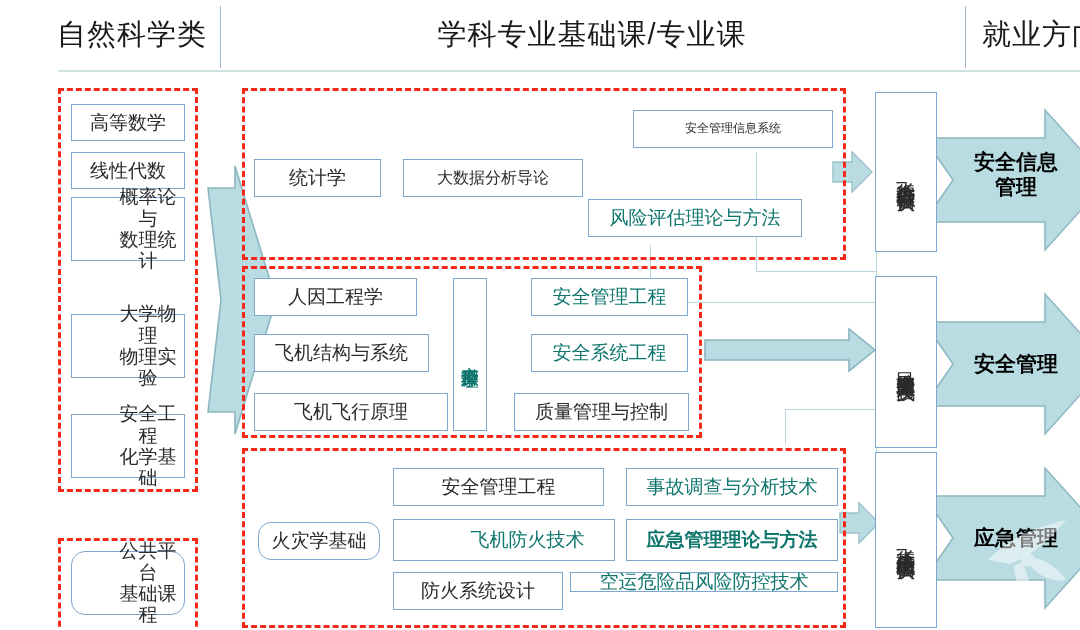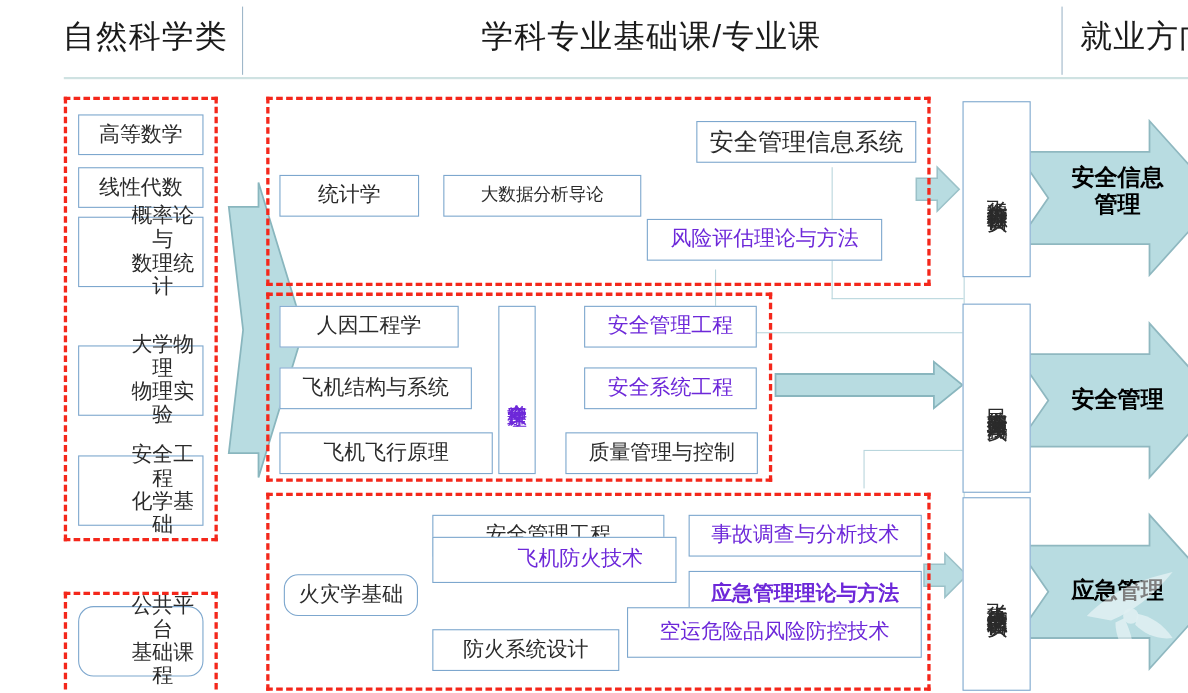--- a/index.html
+++ b/index.html
@@ -35,21 +35,21 @@
   
   .bx{
     position:absolute;box-sizing:border-box;
     border:1.4px solid #7da7ce;background:#ffffff;
     color:#2b2b2b;text-align:center;white-space:nowrap;
     font-family:"Liberation Serif","DejaVu Serif",serif;
     display:flex;align-items:center;justify-content:center;
     line-height:1.12;
   }
   .bx.two{white-space:normal;padding-left:40px;}
-  .bx.red{color:#6d28d9;}
+  .bx.red{color:#0f766e;}
   .bx.vert{
     writing-mode:vertical-rl;text-orientation:upright;
     white-space:nowrap;letter-spacing:1px;
   }
 
   
   .ln{position:absolute;background:#b9d6dd;}
   .lnv{width:1.4px;}
   .lnh{height:1.4px;}
 
@@ -113,40 +113,40 @@
   <div class="bx two" style="left:31px;top:414px;width:114px;height:64px;font-size:19px;white-space:pre-line;">安全工程
 化学基础</div>
 
   <div class="grp" style="left:18px;top:538px;width:140px;height:98px;"></div>
   <div class="bx two" style="left:31px;top:551px;width:114px;height:64px;font-size:19px;white-space:pre-line;border-radius:14px;">公共平台
 基础课程</div>
 
   <div class="grp" style="left:202px;top:88px;width:604px;height:172px;"></div>
   <div class="bx" style="left:214px;top:159px;width:127px;height:38px;font-size:19px;">统计学</div>
   <div class="bx" style="left:363px;top:159px;width:180px;height:38px;font-size:16px;">大数据分析导论</div>
-  <div class="bx" style="left:593px;top:110px;width:200px;height:38px;font-size:22px;font-family:Liberation Serif, serif;">安全管理信息系统</div>
+  <div class="bx" style="left:593px;top:110px;width:200px;height:38px;font-size:12px;font-family:Liberation Serif, serif;">安全管理信息系统</div>
   <div class="bx red" style="left:548px;top:199px;width:214px;height:38px;font-size:19px;">风险评估理论与方法</div>
 
   <div class="grp" style="left:202px;top:266px;width:460px;height:172px;"></div>
   <div class="bx" style="left:214px;top:278px;width:163px;height:38px;font-size:19px;">人因工程学</div>
   <div class="bx" style="left:214px;top:334px;width:175px;height:38px;font-size:19px;">飞机结构与系统</div>
   <div class="bx" style="left:214px;top:393px;width:194px;height:38px;font-size:19px;">飞机飞行原理</div>
   <div class="bx red vert" style="left:413px;top:278px;width:34px;height:153px;font-size:18px;">安全科学原理</div>
   <div class="bx red" style="left:491px;top:278px;width:157px;height:38px;font-size:19px;">安全管理工程</div>
   <div class="bx red" style="left:491px;top:334px;width:157px;height:38px;font-size:19px;">安全系统工程</div>
   <div class="bx" style="left:474px;top:393px;width:175px;height:38px;font-size:19px;">质量管理与控制</div>
 
   <div class="grp" style="left:202px;top:448px;width:604px;height:180px;"></div>
   <div class="bx" style="left:353px;top:468px;width:211px;height:38px;font-size:19px;">安全管理工程</div>
   <div class="bx red" style="left:586px;top:468px;width:212px;height:38px;font-size:19px;">事故调查与分析技术</div>
   <div class="bx" style="left:218px;top:522px;width:122px;height:38px;font-size:19px;border-radius:13px;">火灾学基础</div>
-  <div class="bx red" style="left:353px;top:488px;width:222px;height:42px;font-size:19px;padding-left:47px;">飞机防火技术</div>
+  <div class="bx red" style="left:353px;top:519px;width:222px;height:42px;font-size:19px;padding-left:47px;">飞机防火技术</div>
   <div class="bx red" style="left:586px;top:519px;width:212px;height:42px;font-size:19px;font-weight:bold;">应急管理理论与方法</div>
   <div class="bx" style="left:353px;top:572px;width:170px;height:38px;font-size:19px;">防火系统设计</div>
-  <div class="bx red" style="left:530px;top:552px;width:268px;height:46px;font-size:19px;">空运危险品风险防控技术</div>
+  <div class="bx red" style="left:530px;top:572px;width:268px;height:20px;font-size:19px;">空运危险品风险防控技术</div>
 
   <div class="bx vert" style="left:835px;top:92px;width:62px;height:160px;font-size:19px;">飞行大数据分析综合实训</div>
   <div class="bx vert" style="left:835px;top:276px;width:62px;height:172px;font-size:19px;">民航安全管理体系与实践</div>
   <div class="bx vert" style="left:835px;top:452px;width:62px;height:176px;font-size:19px;">飞行事故应急演练综合实训</div>
 
   <div class="outlbl" style="left:916px;top:150px;width:120px;">安全信息
 管理</div>
   <div class="outlbl" style="left:916px;top:352px;width:120px;">安全管理</div>
   <div class="outlbl" style="left:916px;top:526px;width:120px;">应急管理</div>
 

